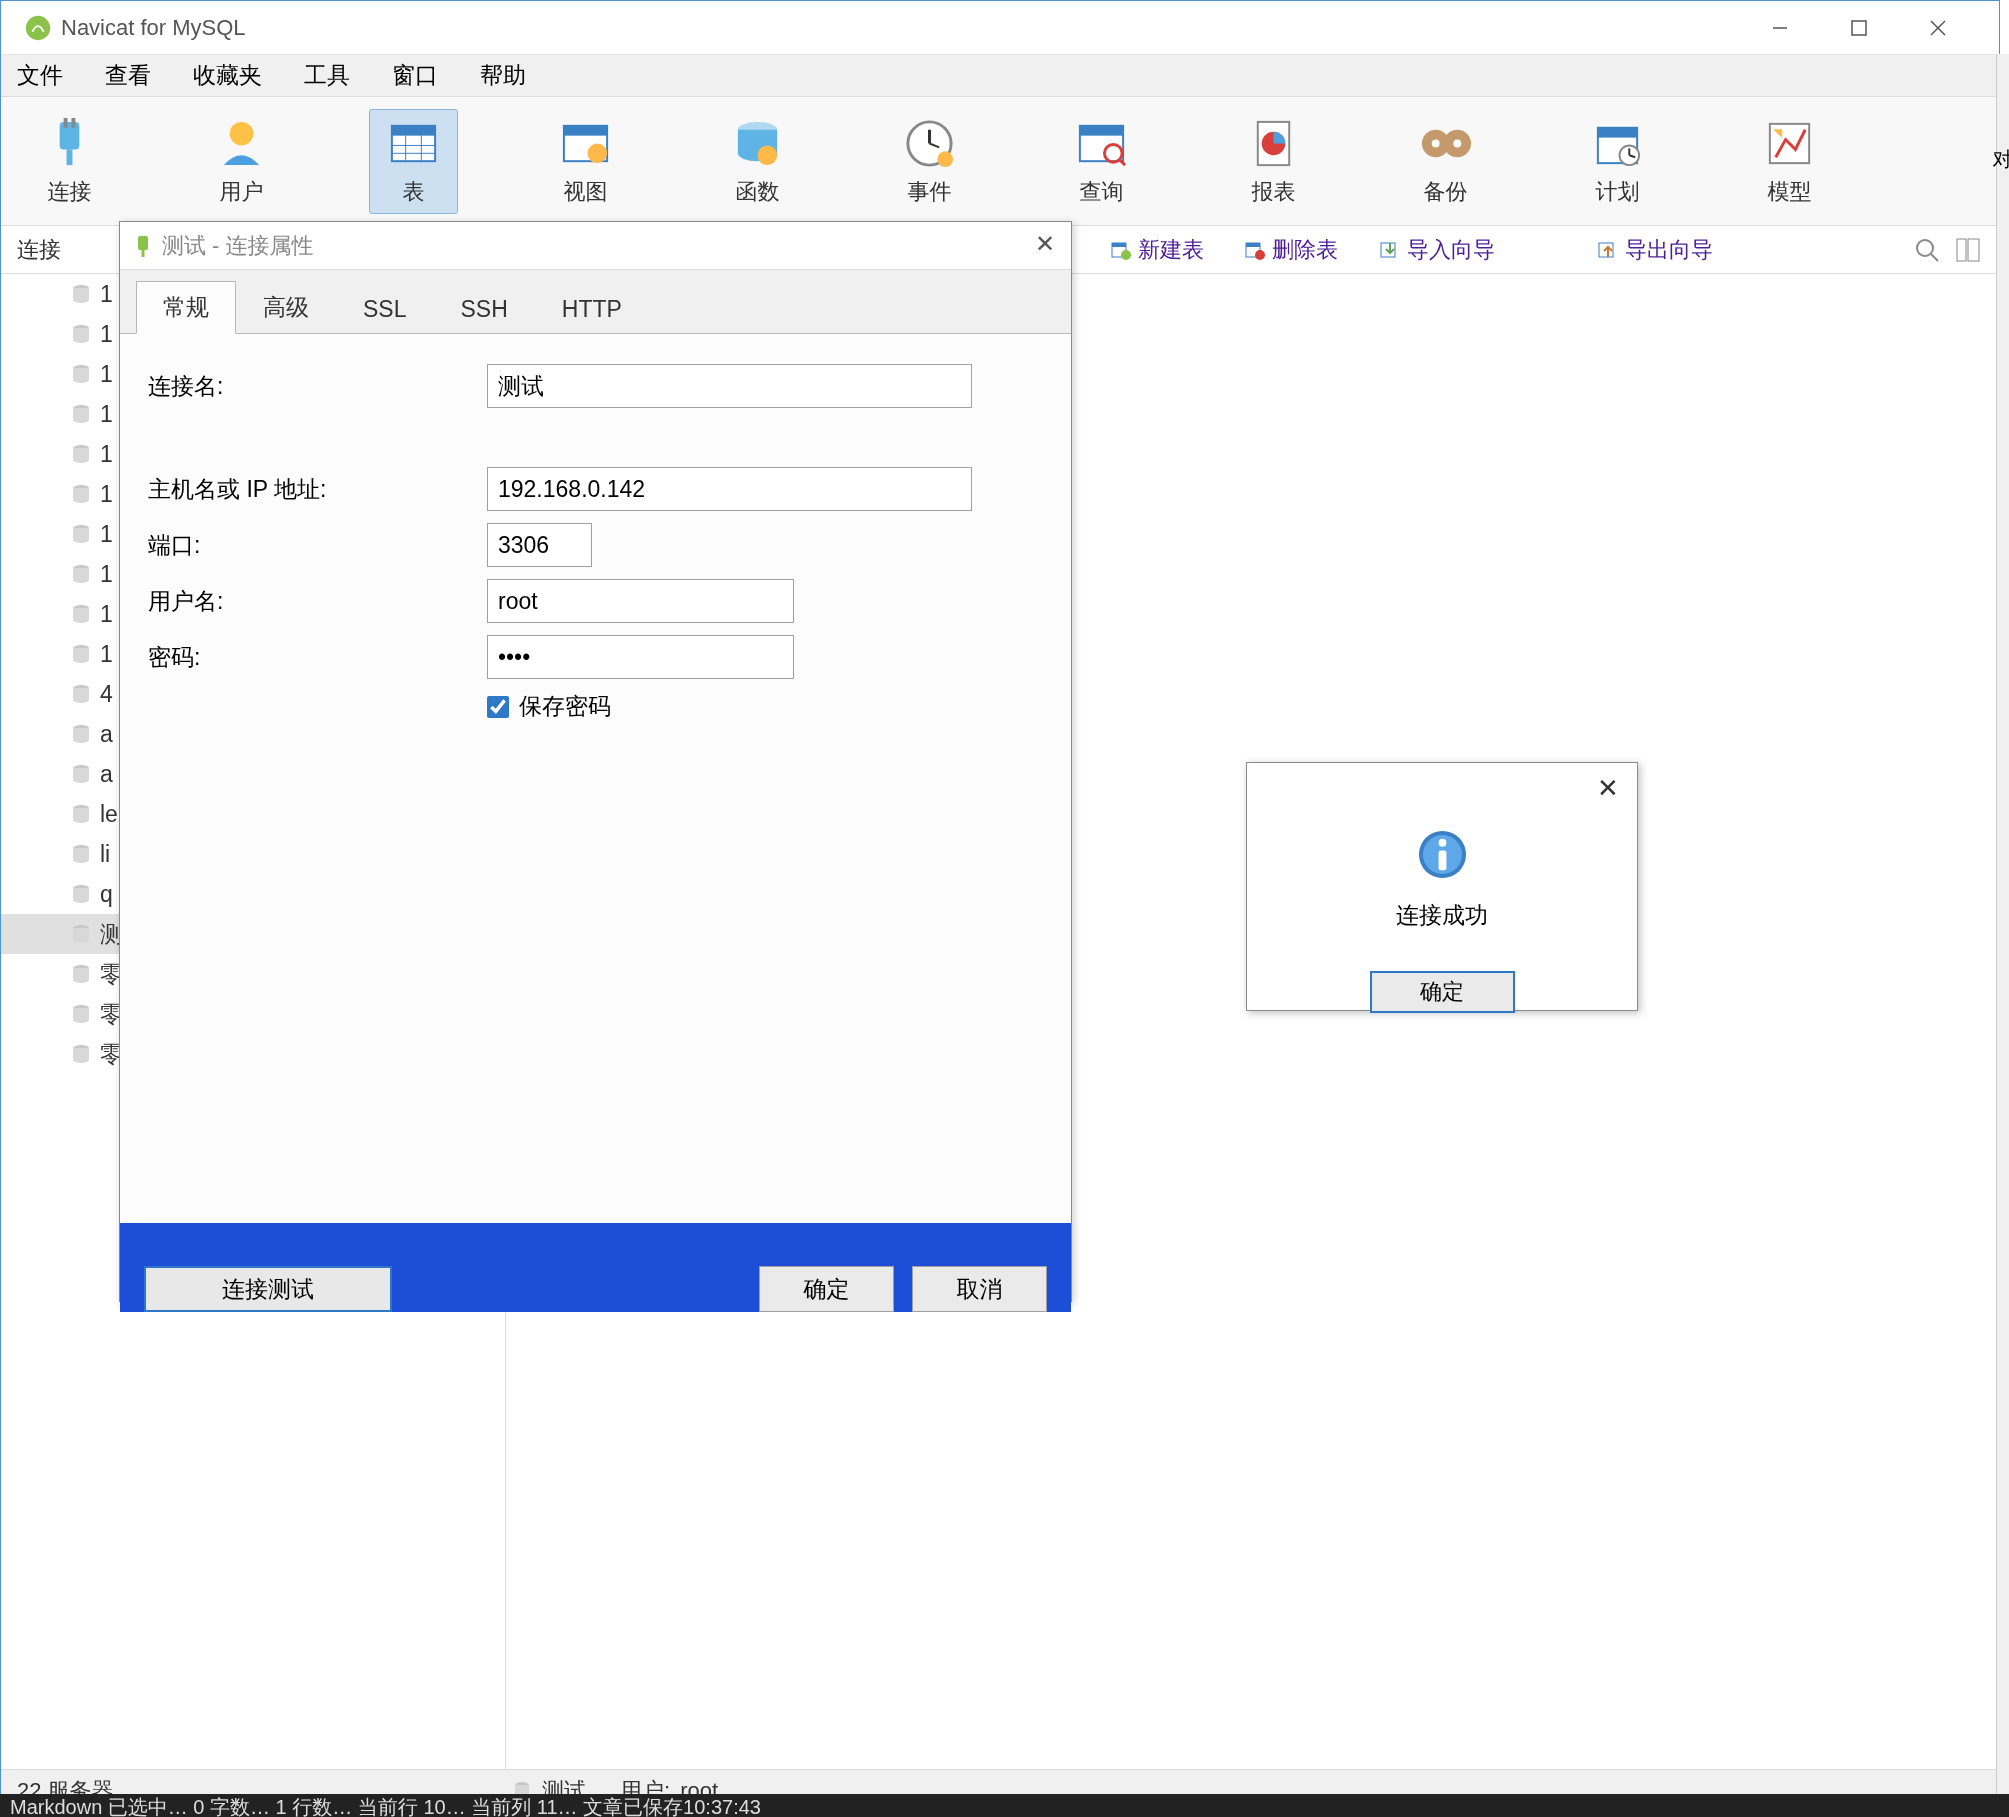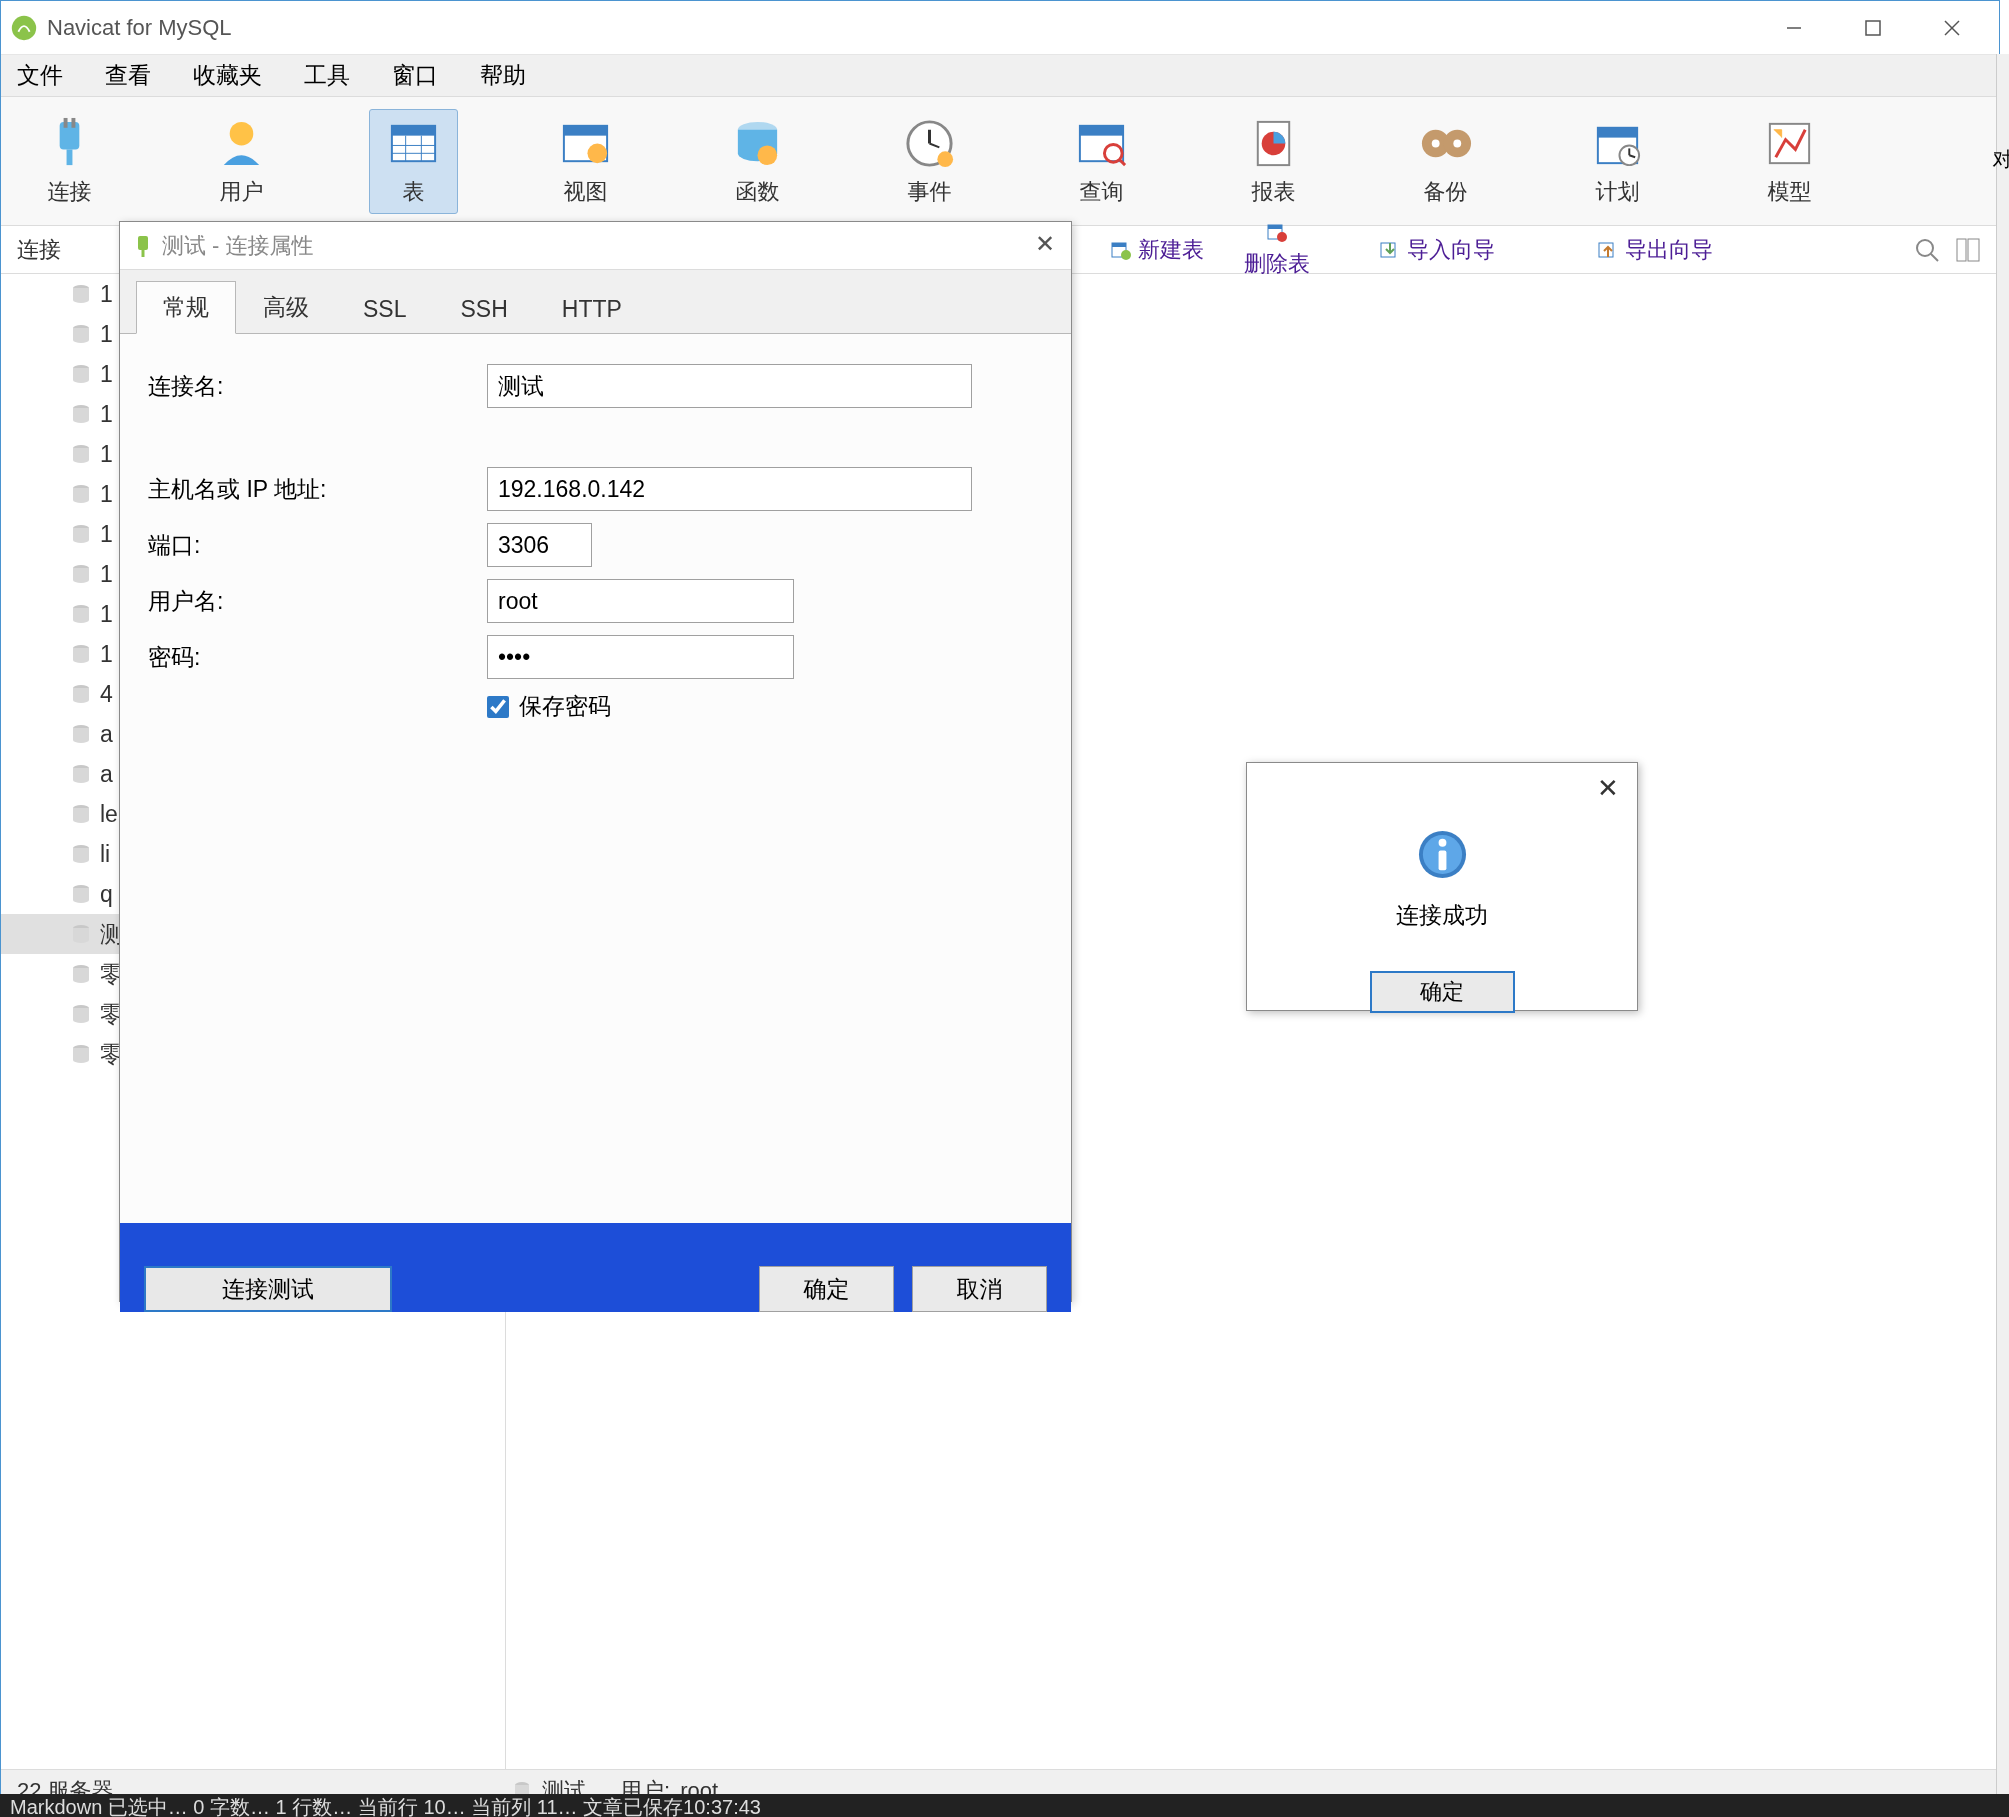--- a/index.html
+++ b/index.html
@@ -1,21 +1,21 @@
 <!DOCTYPE html>
 <html><head>
 <meta charset="utf-8">
 <style>
 * { box-sizing: border-box; margin: 0; padding: 0; font-family: "Microsoft YaHei", "Segoe UI", Tahoma, sans-serif; }
 body { width: 2010px; height: 1818px; background: #fff; position: relative; overflow: hidden; font-size: 23px; }
 
 
 .main-window { position: absolute; left: 0; top: 0; width: 2000px; height: 1812px; border: 1px solid #4b94d0; background: #fff; }
 
-.titlebar { height: 54px; background: #fff; display: flex; align-items: center; padding: 0 8px; border-bottom: 1px solid #e6e6e6; }
+.titlebar { height: 54px; background: #fff; display: flex; align-items: center; padding: 0 22px; border-bottom: 1px solid #e6e6e6; }
 .titlebar .app-icon { width: 30px; height: 30px; margin-right: 8px; }
 .titlebar .title-text { flex: 1; color: #555; font-size: 22px; }
 .titlebar .win-btns { display: flex; gap: 0; }
 .titlebar .win-btn { width: 79px; height: 40px; display: flex; align-items: center; justify-content: center; color: #555; }
 
 .menubar { height: 42px; background: #f0f0f0; display: flex; align-items: center; padding: 0 16px; gap: 42px; border-bottom: 1px solid #dcdcdc; }
 .menubar .menu-item { color: #000; font-size: 23px; }
 
 .toolbar { height: 129px; background: #f8f8f8; display: flex; align-items: center; padding: 0 24px; gap: 83px; border-bottom: 1px solid #dcdcdc; }
 .toolbar .tool-btn { display: flex; flex-direction: column; align-items: center; gap: 6px; width: 89px; }
@@ -259,21 +259,21 @@
     <div class="sub-item" style="position:absolute; left:1109px;">
       <span class="mini-icon">
           <svg viewBox="0 0 22 22">
             <rect x="2" y="4" width="14" height="14" fill="#fff" stroke="#3b7fc4"></rect>
             <rect x="2" y="4" width="14" height="4" fill="#3b7fc4"></rect>
             <circle cx="16" cy="16" r="5" fill="#8bc34a"></circle>
           </svg>
         </span>
       <span>新建表</span>
     </div>
-    <div class="sub-item" style="position:absolute; left:1243px;flex-direction:column;">
+    <div class="sub-item" style="position:absolute; left:1243px;">
       <span class="mini-icon">
           <svg viewBox="0 0 22 22">
             <rect x="2" y="4" width="14" height="14" fill="#fff" stroke="#3b7fc4"></rect>
             <rect x="2" y="4" width="14" height="4" fill="#3b7fc4"></rect>
             <circle cx="16" cy="16" r="5" fill="#d83f3a"></circle>
           </svg>
         </span>
       <span>删除表</span>
     </div>
     <div class="sub-item" style="position:absolute; left:1378px;">

